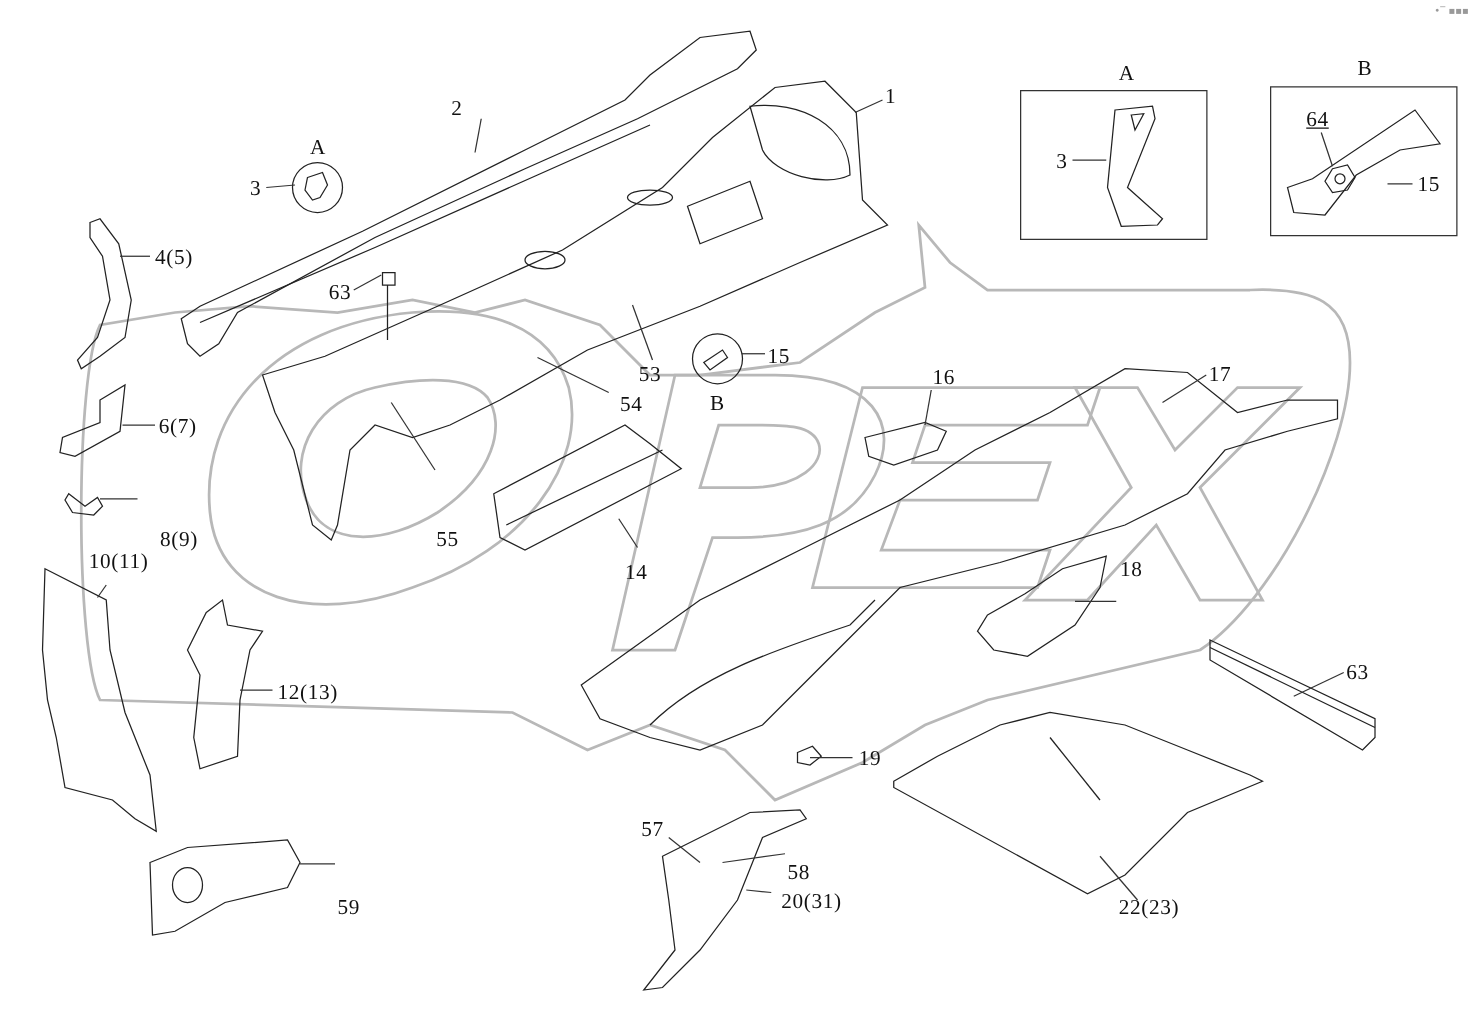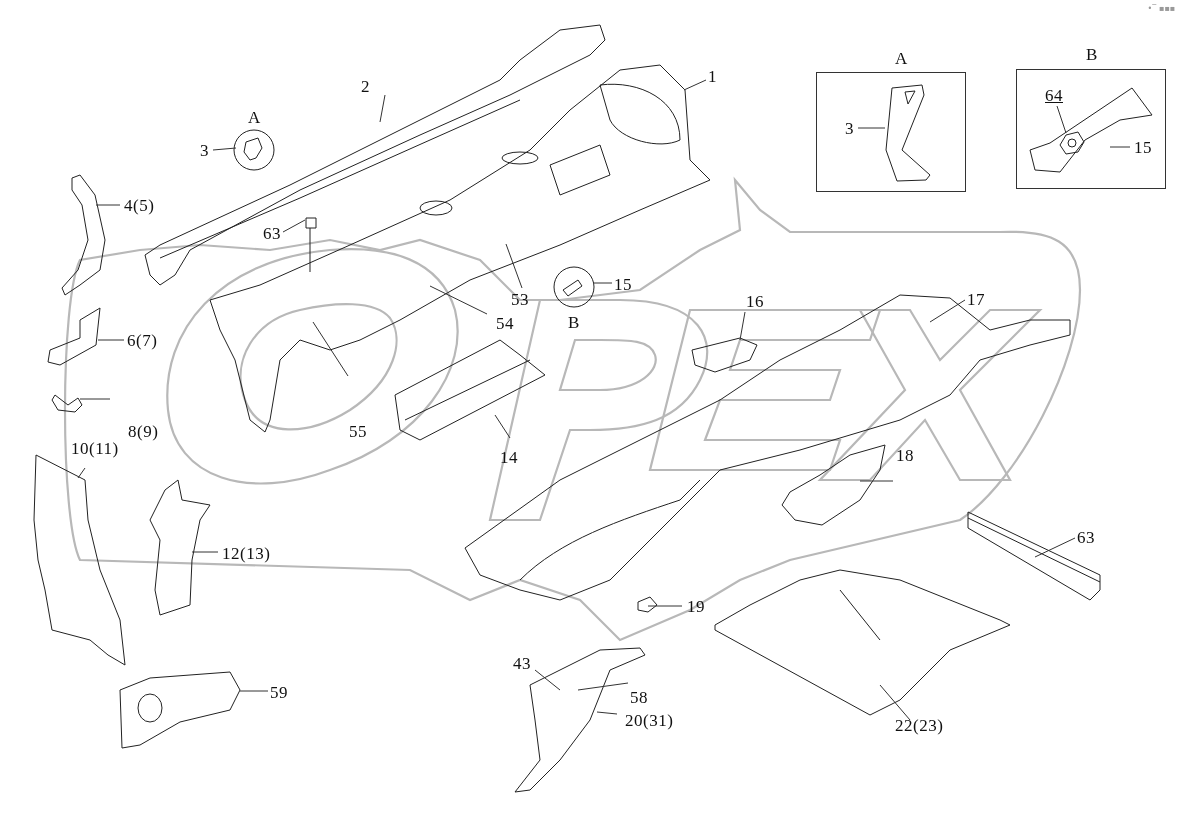--- a/index.html
+++ b/index.html
@@ -139,20 +139,20 @@
   <span class="callout" style="left:746px;top:293px;">16</span>
   <span class="callout" style="left:967px;top:291px;">17</span>
   <span class="callout" style="left:896px;top:447px;">18</span>
   <span class="callout" style="left:687px;top:598px;">19</span>
   <span class="callout" style="left:625px;top:712px;">20(31)</span>
   <span class="callout" style="left:895px;top:717px;">22(23)</span>
   <span class="callout" style="left:511px;top:291px;">53</span>
   <span class="callout" style="left:496px;top:315px;">54</span>
   <span class="callout" style="left:349px;top:375px;margin-top:48px;">55</span>
   <span class="callout" style="left:263px;top:225px;">63</span>
-  <span class="callout" style="left:513px;top:655px;">43</span>
+  <span class="callout" style="left:513px;top:655px;">57</span>
   <span class="callout" style="left:630px;top:673px;margin-top:16px;">58</span>
-  <span class="callout" style="left:270px;top:684px;">59</span>
+  <span class="callout" style="left:270px;top:717px;">59</span>
   <span class="callout" style="left:1077px;top:529px;">63</span>
   <span class="callout" style="left:845px;top:120px;">3</span>
   <span class="callout" style="left:1045px;top:87px;text-decoration:underline;">64</span>
   <span class="callout" style="left:1134px;top:139px;">15</span>
 </div>
 
 </body></html>

